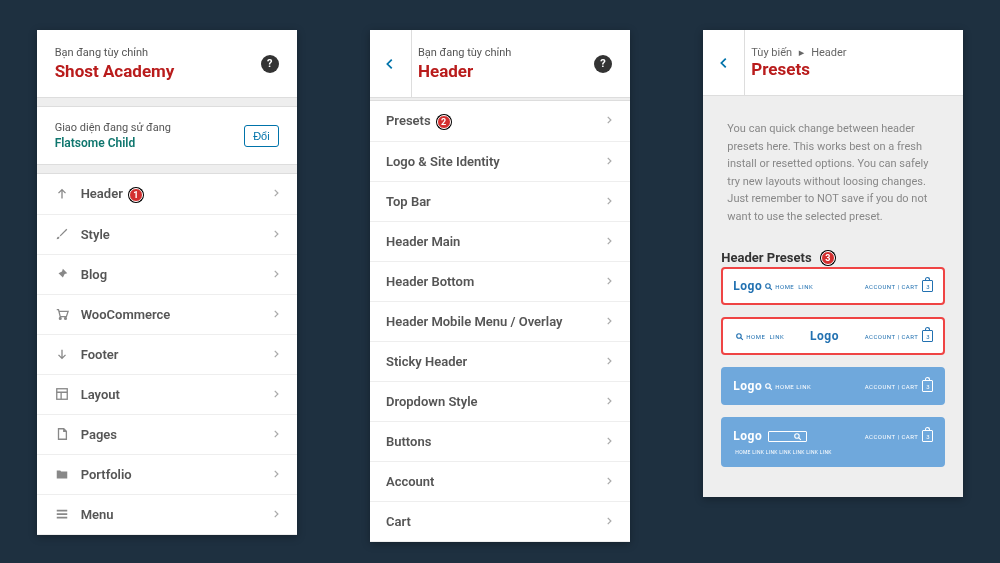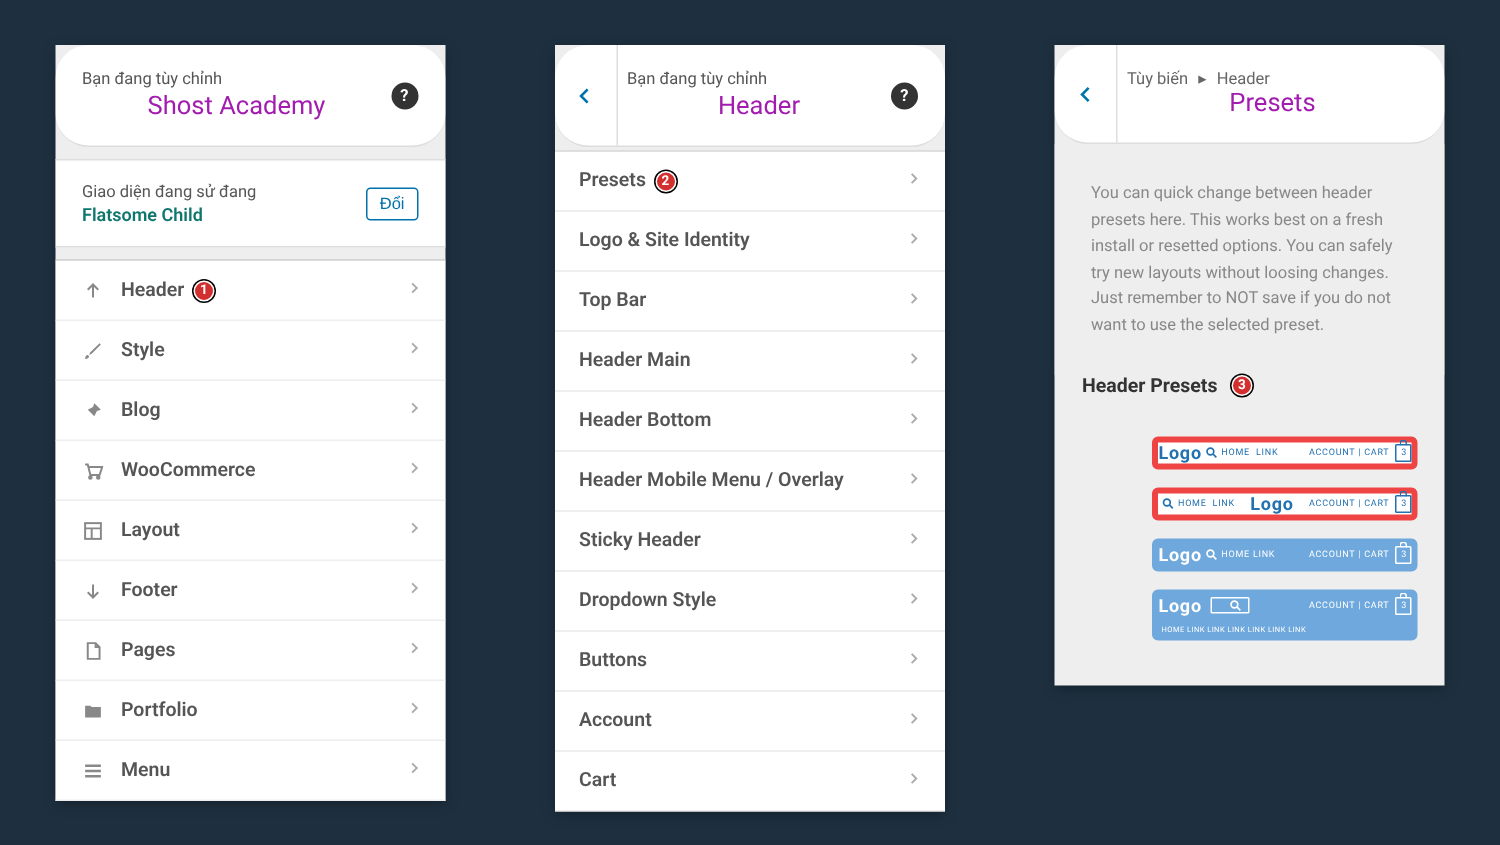--- a/index.html
+++ b/index.html
@@ -19,39 +19,38 @@
       box-shadow: 0 2px 8px rgba(0,0,0,0.3);
       overflow: hidden;
     }
     .panel-header {
       background: #fff;
       padding: 16px 18px;
       display: flex;
       align-items: center;
       position: relative;
       border-bottom: 1px solid #ddd;
-      border-radius: 22px;
     }
     .panel-header.with-back { padding-left: 48px; }
     .back-btn {
       position: absolute;
       left: 0;
       top: 0;
       bottom: 0;
       width: 42px;
       display: flex;
       align-items: center;
       justify-content: center;
       border-right: 1px solid #ddd;
       cursor: pointer;
     }
     .back-btn svg { width: 14px; height: 14px; }
     .header-text { flex: 1; }
     .header-subtitle { font-size: 11px; color: #555; margin-bottom: 2px; }
-    .header-title { font-size: 17px; font-weight: 400; color: #a21caf; text-align: center; }
+    .header-title { font-size: 17px; font-weight: 700; color: #b91c1c; }
     .help-icon {
       width: 18px; height: 18px; border-radius: 50%;
       background: #333; color: #fff; font-size: 11px; font-weight: bold;
       display: flex; align-items: center; justify-content: center;
     }
     .breadcrumb { font-size: 11px; color: #666; }
     .breadcrumb .sep { margin: 0 4px; }
 
     .theme-box {
       background: #fff;
@@ -121,31 +120,31 @@
       font-size: 11px;
       color: #888;
       line-height: 1.6;
       background: #eee;
     }
     .presets-section { padding: 0 18px 18px; }
     .presets-heading {
       font-size: 13px;
       font-weight: 700;
       color: #333;
-      margin-bottom: 26px;
+      margin-bottom: 2px;
     }
     .preset-card {
-      border: 4px solid #ef4444;
+      border: 2px solid #ef4444;
       border-radius: 4px;
       margin-bottom: 12px;
+      padding: 10px;
       display: flex;
       flex-direction: column;
       cursor: pointer;
       font-size: 7px;
-      margin-left: 47px;
     }
     .preset-card.light { background: #fff; color: #2271b1; }
     .preset-card.blue { background: #6fa8dc; color: #fff; border-color: #6fa8dc; }
     .preset-row { display: flex; align-items: center; width: 100%; }
     .preset-logo { font-size: 12px; font-weight: 700; letter-spacing: 0.5px; }
     .preset-mini { font-size: 6px; letter-spacing: 0.5px; }
     .spacer { flex: 1; }
     .preset-row svg { width: 9px; height: 9px; margin: 0 2px; }
     .bag-icon {
       width: 11px; height: 12px;
@@ -243,36 +242,36 @@
           </svg>
         </span>
         <span class="item-label">WooCommerce</span>
         <span class="chevron"><svg viewBox="0 0 16 16" fill="none" stroke="currentColor" stroke-width="2">
             <path d="M6 3 L11 8 L6 13"></path>
           </svg></span>
       </div>
       <div class="menu-item">
         <span class="item-icon">
           <svg viewBox="0 0 16 16" fill="none" stroke="currentColor" stroke-width="1.5">
+            <path d="M8 3 V13 M4 9 L8 13 L12 9"></path>
+          </svg>
+        </span>
+        <span class="item-label">Footer</span>
+        <span class="chevron"><svg viewBox="0 0 16 16" fill="none" stroke="currentColor" stroke-width="2">
+            <path d="M6 3 L11 8 L6 13"></path>
+          </svg></span>
+      </div>
+      <div class="menu-item">
+        <span class="item-icon">
+          <svg viewBox="0 0 16 16" fill="none" stroke="currentColor" stroke-width="1.5">
             <rect x="2" y="2" width="12" height="12"></rect>
             <path d="M2 6 H14 M7 6 V14"></path>
           </svg>
         </span>
         <span class="item-label">Layout</span>
-        <span class="chevron"><svg viewBox="0 0 16 16" fill="none" stroke="currentColor" stroke-width="2">
-            <path d="M6 3 L11 8 L6 13"></path>
-          </svg></span>
-      </div>
-      <div class="menu-item">
-        <span class="item-icon">
-          <svg viewBox="0 0 16 16" fill="none" stroke="currentColor" stroke-width="1.5">
-            <path d="M8 3 V13 M4 9 L8 13 L12 9"></path>
-          </svg>
-        </span>
-        <span class="item-label">Footer</span>
         <span class="chevron"><svg viewBox="0 0 16 16" fill="none" stroke="currentColor" stroke-width="2">
             <path d="M6 3 L11 8 L6 13"></path>
           </svg></span>
       </div>
       <div class="menu-item">
         <span class="item-icon">
           <svg viewBox="0 0 16 16" fill="none" stroke="currentColor" stroke-width="1.5">
             <path d="M4 2 H10 L13 5 V14 H4 Z M10 2 V5 H13"></path>
           </svg>
         </span>

